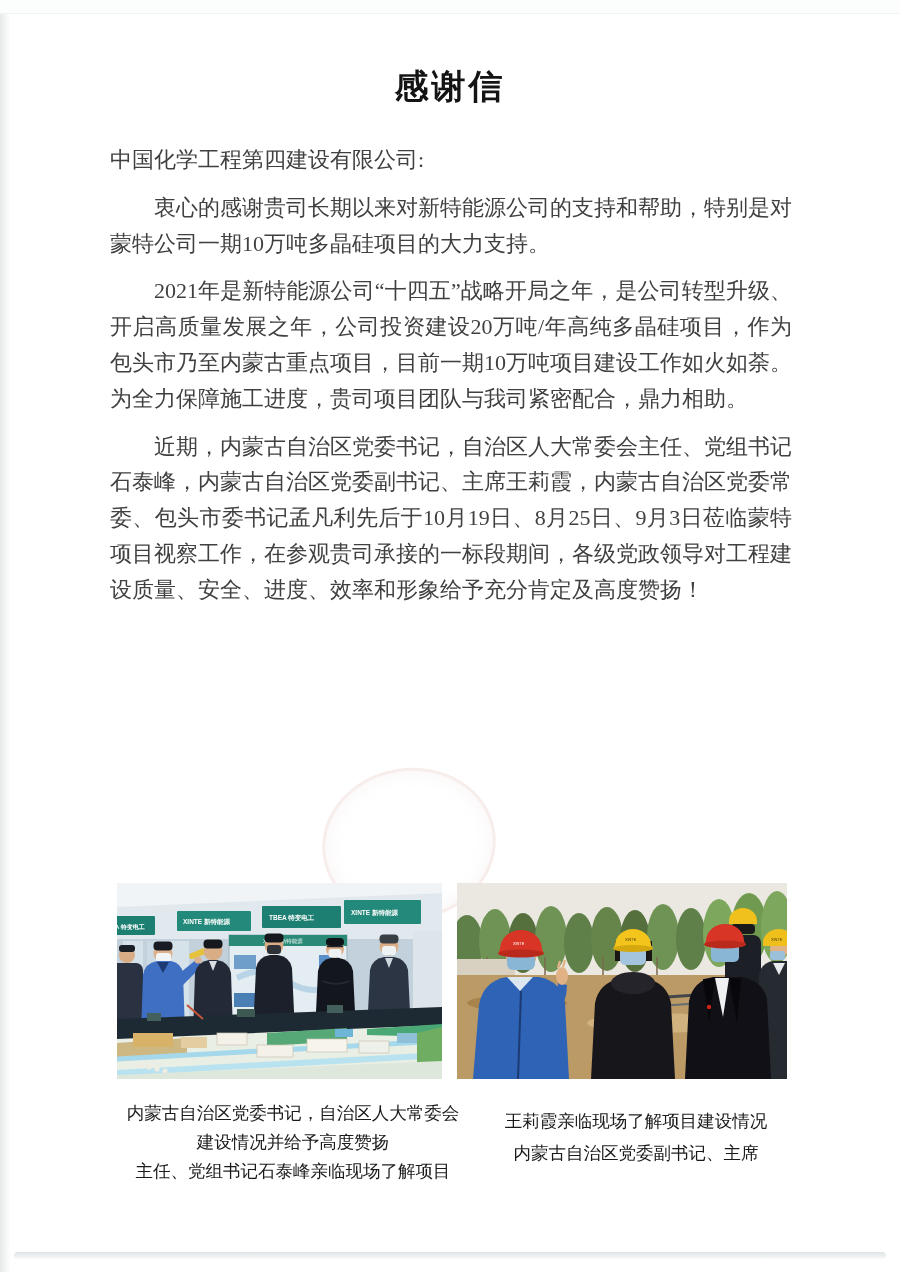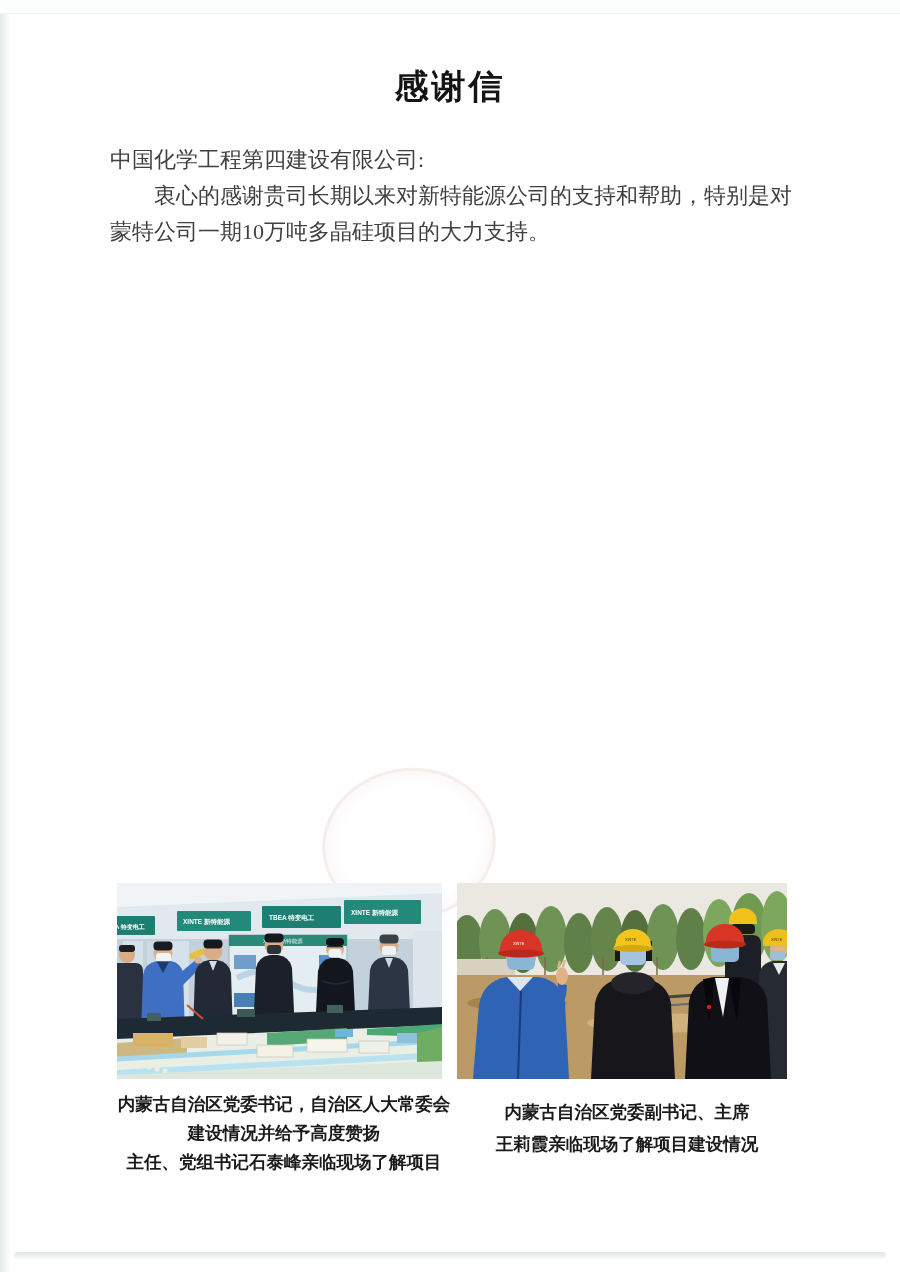--- a/index.html
+++ b/index.html
@@ -22,56 +22,58 @@
     position:absolute;left:0;top:64px;width:900px;margin:0;
     text-align:center;font-size:34px;font-weight:bold;color:#141414;
     letter-spacing:3px;
   }
   .letter{
     position:absolute;left:110px;top:142px;width:682px;
     font-size:22px;line-height:35.8px;color:#404040;
     text-align:justify;
   }
   .letter p{margin:0;}
-  .letter p.para{text-indent:2em;}
+  .letter p.para{text-indent:2em;margin-top:12px;}
   .stamp{
     position:absolute;left:322px;top:768px;width:168px;height:146px;
     border:3px solid rgba(200,140,128,0.15);border-radius:50%;
     transform:rotate(-9deg);
     box-shadow:inset 0 0 18px rgba(190,150,140,0.10);
   }
   
   .photo{position:absolute;display:block;margin:0;padding:0;line-height:0;}
   .photo-left{left:117px;top:883px;}
   .photo-right{left:457px;top:883px;}
   
   .caption{
-    position:absolute;margin:4px;
+    position:absolute;margin:13px;
     font-family:"Liberation Sans","DejaVu Sans",sans-serif;
-    font-weight:700;color:#1a1a1a;text-align:center;
+    font-weight:400;color:#1a1a1a;text-align:center;
     font-size:17.5px;
   }
   .caption-left{left:98px;top:1086px;width:364px;line-height:29px;}
   .caption-right{left:457px;top:1092px;width:332px;line-height:32px;}
   .caption span{display:block;}
 </style>
 </head>
 <body>
 
 <div id="root">
 
   <div class="edge-left"></div>
   <div class="edge-top"></div>
   <div class="edge-bottom"></div>
 
   <h1 class="title">感谢信</h1>
 
   <div class="letter">
     <p class="salutation">中国化学工程第四建设有限公司:</p>
     <p class="para">衷心的感谢贵司长期以来对新特能源公司的支持和帮助，特别是对蒙特公司一期10万吨多晶硅项目的大力支持。</p>
+    <p class="para">2021年是新特能源公司“十四五”战略开局之年，是公司转型升级、开启高质量发展之年，公司投资建设20万吨/年高纯多晶硅项目，作为包头市乃至内蒙古重点项目，目前一期10万吨项目建设工作如火如荼。为全力保障施工进度，贵司项目团队与我司紧密配合，鼎力相助。</p>
+    <p class="para">近期，内蒙古自治区党委书记，自治区人大常委会主任、党组书记石泰峰，内蒙古自治区党委副书记、主席王莉霞，内蒙古自治区党委常委、包头市委书记孟凡利先后于10月19日、8月25日、9月3日莅临蒙特项目视察工作，在参观贵司承接的一标段期间，各级党政领导对工程建设质量、安全、进度、效率和形象给予充分肯定及高度赞扬！</p>
   </div>
 
   <div class="stamp"></div>
 
   <figure class="photo photo-left">
     <svg width="325" height="196" viewBox="0 0 325 196">
       <rect width="325" height="196" fill="#b6c5d1"></rect>
       <rect width="325" height="60" fill="#e2e9ee"></rect>
       <polygon points="0,0 325,0 325,10 0,24" fill="#f0f4f6"></polygon>
 
@@ -270,17 +272,17 @@
     </svg>
   </figure>
 
   <figcaption class="caption caption-left">
     <span>内蒙古自治区党委书记，自治区人大常委会</span>
     <span>建设情况并给予高度赞扬</span>
     <span>主任、党组书记石泰峰亲临现场了解项目</span>
   </figcaption>
 
   <figcaption class="caption caption-right">
+    <span>王莉霞亲临现场了解项目建设情况</span>
     <span>内蒙古自治区党委副书记、主席</span>
-    <span>王莉霞亲临现场了解项目建设情况</span>
   </figcaption>
 
 </div>
 
 </body></html>

